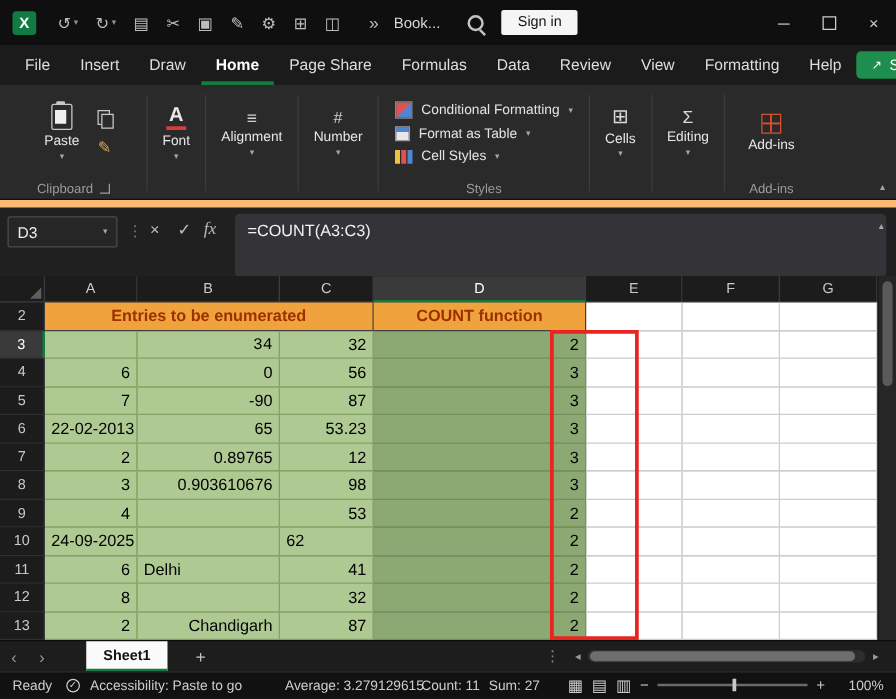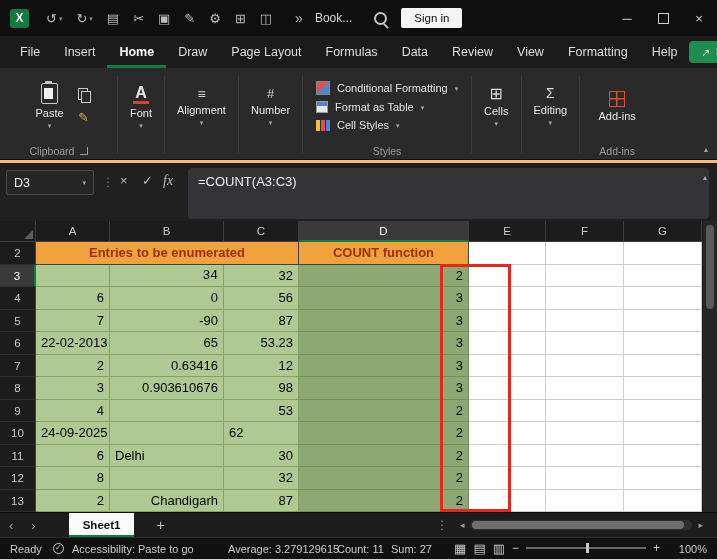--- a/index.html
+++ b/index.html
@@ -53,21 +53,21 @@
   .ic-cs{display:inline-flex;gap:1px;flex:none;}
   .ic-cs span{width:4px;height:11px;display:block;}
   .cells-ic{font-size:16px;color:#d9d9d9;line-height:16px;}
   .edit-ic{font-size:14px;color:#d9d9d9;line-height:15px;}
   .addins-ic{width:16px;height:16px;border:1.5px solid #d4502e;box-sizing:border-box;background:
       linear-gradient(#d4502e,#d4502e) center/1.5px 100% no-repeat,
       linear-gradient(#d4502e,#d4502e) center/100% 1.5px no-repeat;}
   .launcher{width:7px;height:7px;border-right:1px solid #9c9c9c;border-bottom:1px solid #9c9c9c;display:block;}
   .collapse{position:absolute;right:9px;bottom:5px;font-size:8px;color:#a5a5a5;}
   
-  .fbar{position:absolute;top:160px;left:0;right:0;height:61px;background:#202020;border-top:3px solid #fdba74;}
+  .fbar{position:absolute;top:160px;left:0;right:0;height:61px;background:#202020;border-top:6px solid #fdba74;}
   .namebox{position:absolute;left:6px;top:7px;width:88px;height:25px;background:#262626;border:1px solid #4b4b4b;border-radius:2px;display:flex;align-items:center;padding:0 7px;box-sizing:border-box;color:#ececec;font-size:12.5px;}
   .namebox .chev{margin-left:auto;}
   .fdots{position:absolute;left:102px;top:12px;color:#7a7a7a;font-size:12px;}
   .fbtn{position:absolute;top:11px;font-size:13px;color:#b9b9b9;line-height:1;}
   .fx{font-style:italic;font-family:"Liberation Serif",serif;font-size:14px;}
   .fpanel{position:absolute;left:188px;top:5px;width:521px;height:51px;background:#333338;border-radius:4px;box-sizing:border-box;padding:6px 26px 5px 10px;color:#f0f0f0;font-size:13px;}
   .fcollapse{position:absolute;right:10px;top:10px;font-size:8px;color:#a5a5a5;}
   
   .sheet{position:absolute;top:221px;left:0;width:717px;height:291px;background:#1e1e1e;}
   .colrow{display:flex;height:21px;}
@@ -140,23 +140,23 @@
         <span class="restore-ic"></span>
       </span>
     <span class="winbtn">×</span>
   </span>
 </div>
 
 <div class="menubar">
   <div class="menu-items">
       <div class="menu-item">File</div>
       <div class="menu-item">Insert</div>
+      <div class="menu-item">Draw</div>
       <div class="menu-item active">Home</div>
-      <div class="menu-item">Draw</div>
-      <div class="menu-item">Page Layout</div>
+      <div class="menu-item">Page Share</div>
       <div class="menu-item">Formulas</div>
       <div class="menu-item">Data</div>
       <div class="menu-item">Review</div>
       <div class="menu-item">View</div>
       <div class="menu-item">Formatting</div>
       <div class="menu-item">Help</div>
     </div>
   <div class="share-btn">
     <span class="share-arrow">↗</span>
     <span>Share</span>
@@ -356,21 +356,21 @@
         <div class="cell c-g" style="width: 114px; text-align: right;">65</div>
         <div class="cell c-g" style="width: 75px; text-align: right;">53.23</div>
         <div class="cell c-dg" style="width: 170px; text-align: right;">3</div>
         <div class="cell c-w" style="width: 77px;"></div>
         <div class="cell c-w" style="width: 78px;"></div>
         <div class="cell c-w" style="width: 78px;"></div>
       </div>
       <div class="grow">
         <div class="rh">7</div>
         <div class="cell c-g" style="width: 74px; text-align: right;">2</div>
-        <div class="cell c-g" style="width: 114px; text-align: right;">0.63416</div>
+        <div class="cell c-g" style="width: 114px; text-align: right;">0.89765</div>
         <div class="cell c-g" style="width: 75px; text-align: right;">12</div>
         <div class="cell c-dg" style="width: 170px; text-align: right;">3</div>
         <div class="cell c-w" style="width: 77px;"></div>
         <div class="cell c-w" style="width: 78px;"></div>
         <div class="cell c-w" style="width: 78px;"></div>
       </div>
       <div class="grow">
         <div class="rh">8</div>
         <div class="cell c-g" style="width: 74px; text-align: right;">3</div>
         <div class="cell c-g" style="width: 114px; text-align: right;">0.903610676</div>
@@ -397,21 +397,21 @@
         <div class="cell c-g" style="width: 75px; ">62</div>
         <div class="cell c-dg" style="width: 170px; text-align: right;">2</div>
         <div class="cell c-w" style="width: 77px;"></div>
         <div class="cell c-w" style="width: 78px;"></div>
         <div class="cell c-w" style="width: 78px;"></div>
       </div>
       <div class="grow">
         <div class="rh">11</div>
         <div class="cell c-g" style="width: 74px; text-align: right;">6</div>
         <div class="cell c-g" style="width: 114px; text-align: left;">Delhi</div>
-        <div class="cell c-g" style="width: 75px; text-align: right;">30</div>
+        <div class="cell c-g" style="width: 75px; text-align: right;">41</div>
         <div class="cell c-dg" style="width: 170px; text-align: right;">2</div>
         <div class="cell c-w" style="width: 77px;"></div>
         <div class="cell c-w" style="width: 78px;"></div>
         <div class="cell c-w" style="width: 78px;"></div>
       </div>
       <div class="grow">
         <div class="rh">12</div>
         <div class="cell c-g" style="width: 74px; text-align: right;">8</div>
         <div class="cell c-g" style="width: 114px; text-align: left;"></div>
         <div class="cell c-g" style="width: 75px; text-align: right;">32</div>

